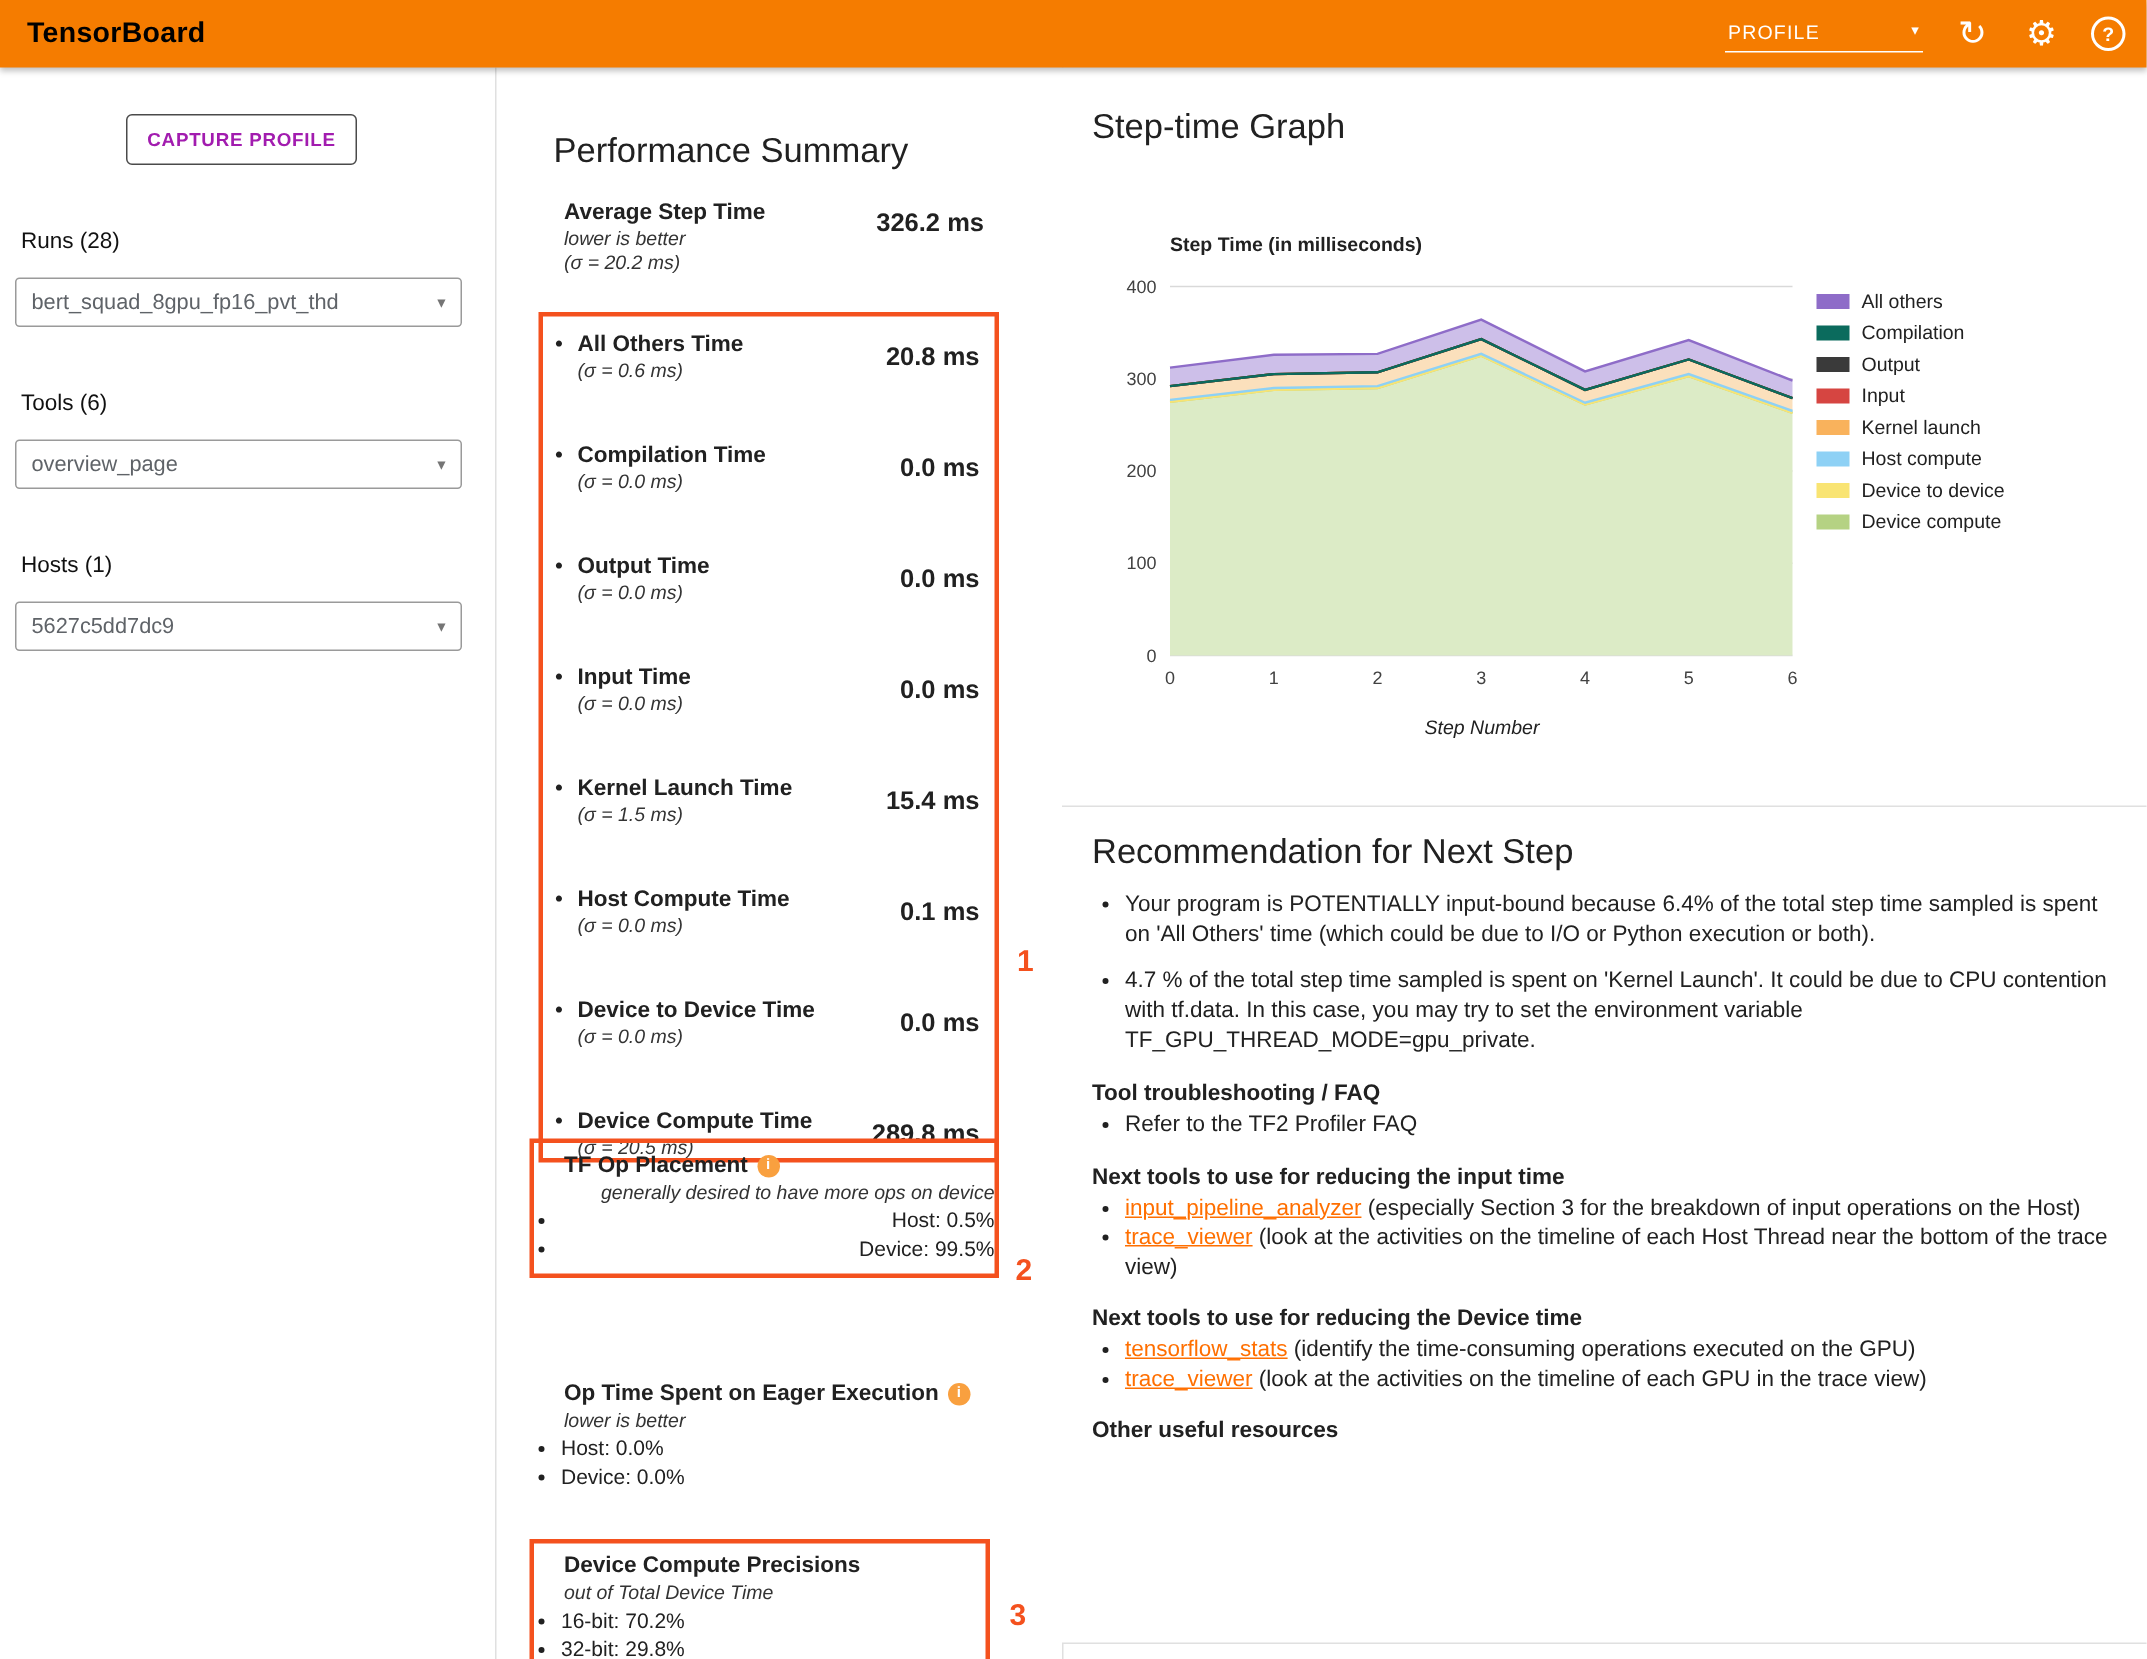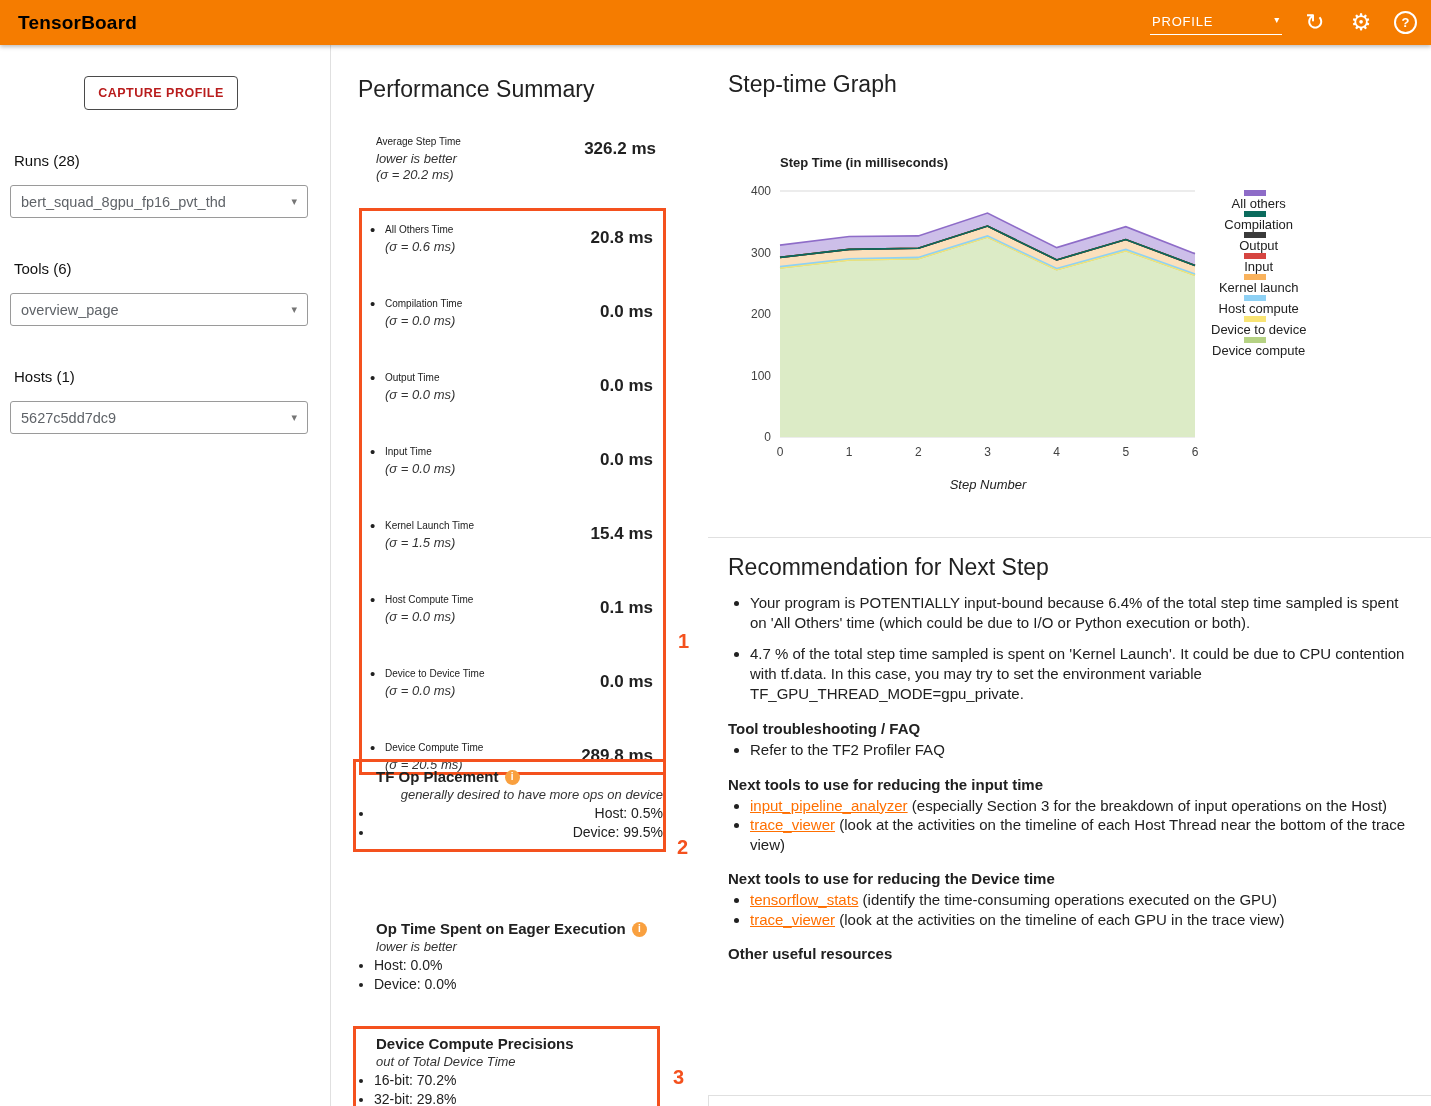--- a/index.html
+++ b/index.html
@@ -19,36 +19,36 @@
                   padding:4px 2px 5px 2px;cursor:pointer;}
   .caret{font-size:10px;}
   .tb-icon{color:#fff;font-size:23px;line-height:23px;width:26px;text-align:center;cursor:pointer;}
   .help-icon{width:19px;height:19px;border:2px solid #fff;border-radius:50%;color:#fff;
              font-size:13px;font-weight:bold;display:flex;align-items:center;justify-content:center;cursor:pointer;}
 
   
   .sidebar{position:absolute;left:0;top:45px;width:330px;height:1061px;background:#fff;}
   .capture-btn{position:absolute;left:84px;top:31px;width:154px;height:34px;background:#fff;
                border:1px solid #4a4a4a;border-radius:4px;font-family:inherit;font-size:12.5px;
-               font-weight:bold;letter-spacing:.5px;color:#b91c1c;cursor:pointer;}
+               font-weight:bold;letter-spacing:.5px;color:#a21caf;cursor:pointer;}
   .field-label{position:absolute;left:14px;font-size:15px;color:#111;}
   .lbl-runs{top:107px}.lbl-tools{top:215px}.lbl-hosts{top:323px}
   .select{position:absolute;left:10px;width:298px;height:33px;border:1px solid #9a9a9a;border-radius:3px;
           display:flex;align-items:center;justify-content:space-between;padding:0 10px;
           box-sizing:border-box;cursor:pointer;background:#fff;gap:39px;}
   .sel-runs{top:140px}.sel-tools{top:248px}.sel-hosts{top:356px}
   .sel-value{font-size:14.5px;color:#5f6368;}
   .sel-caret{color:#757575;font-size:11px;}
 
   
   .summary-col{position:absolute;left:330px;top:45px;width:377px;height:1061px;
                border-left:1px solid #e0e0e0;border-right:1px solid #e0e0e0;
                box-sizing:content-box;overflow:hidden;background:#fff;}
-  .col-title{position:absolute;left:22px;top:26px;font-size:23px;font-weight:400;color:#212121;margin:5px;}
-  .m-label{font-size:10px;font-weight:normal;line-height:18px;}
+  .col-title{position:absolute;left:22px;top:26px;font-size:23px;font-weight:400;color:#212121;margin:16px;}
+  .m-label{font-size:15px;font-weight:bold;line-height:18px;}
   .m-sub{font-size:13px;font-style:italic;color:#333;line-height:16px;}
   .m-value{font-size:17px;font-weight:bold;white-space:nowrap;}
   .avg-row{position:absolute;left:45px;top:88px;width:280px;display:flex;justify-content:space-between;}
   .avg-row .m-value{margin-top:6px;}
   .redbox{position:absolute;border:3px solid var(--annotation);background:transparent;}
   .box1{left:28px;top:163px;width:301px;height:561px;}
   #metrics{padding:10px 10px 0 8px;}
   .metric-row{display:flex;margin-bottom:40px;}
   .metric-row .bullet{width:15px;font-size:15px;line-height:18px;}
   .metric-row .mid{flex:1;display:flex;flex-direction:column;}
@@ -70,21 +70,21 @@
   
   .right-col{position:absolute;left:708px;top:45px;width:723px;height:1051px;background:#fff;
              border-bottom:1px solid #e0e0e0;box-sizing:border-box;}
   .graph-title{position:absolute;left:20px;top:26px;font-size:23px;font-weight:400;margin:0;}
   .chart-title{position:absolute;left:72px;top:110px;font-size:13px;font-weight:bold;}
   #chart{position:absolute;left:32px;top:130px;}
   .tick{font-size:12px;fill:#424242;font-family:"Liberation Sans",sans-serif;}
   .step-number{position:absolute;left:180px;top:432px;width:200px;text-align:center;
                font-size:13px;font-style:italic;color:#212121;}
   #legend{position:absolute;left:503px;top:145px;}
-  .legend-row{display:flex;align-items:center;height:21px;flex-direction:column;}
+  .legend-row{display:flex;align-items:center;height:21px;}
   .swatch{width:22px;height:10px;margin-right:8px;display:inline-block;}
   .legend-label{font-size:13px;color:#212121;}
 
   .rec{position:absolute;left:0;top:492px;width:723px;height:559px;border-top:1px solid #e0e0e0;
        box-sizing:border-box;padding:14px 16px 0 20px;overflow:hidden;}
   .rec h2{font-size:23px;font-weight:400;margin:2px 0 12px 0;}
   #rec-bullets{margin:0;padding-left:22px;font-size:15px;line-height:20px;}
   #rec-bullets li{margin-bottom:11px;}
   .rec-head{font-size:15px;font-weight:bold;margin-top:15px;line-height:19px;}
   ul.rec-list{margin:2px 0 0 0;padding-left:22px;font-size:15px;line-height:19.5px;}

